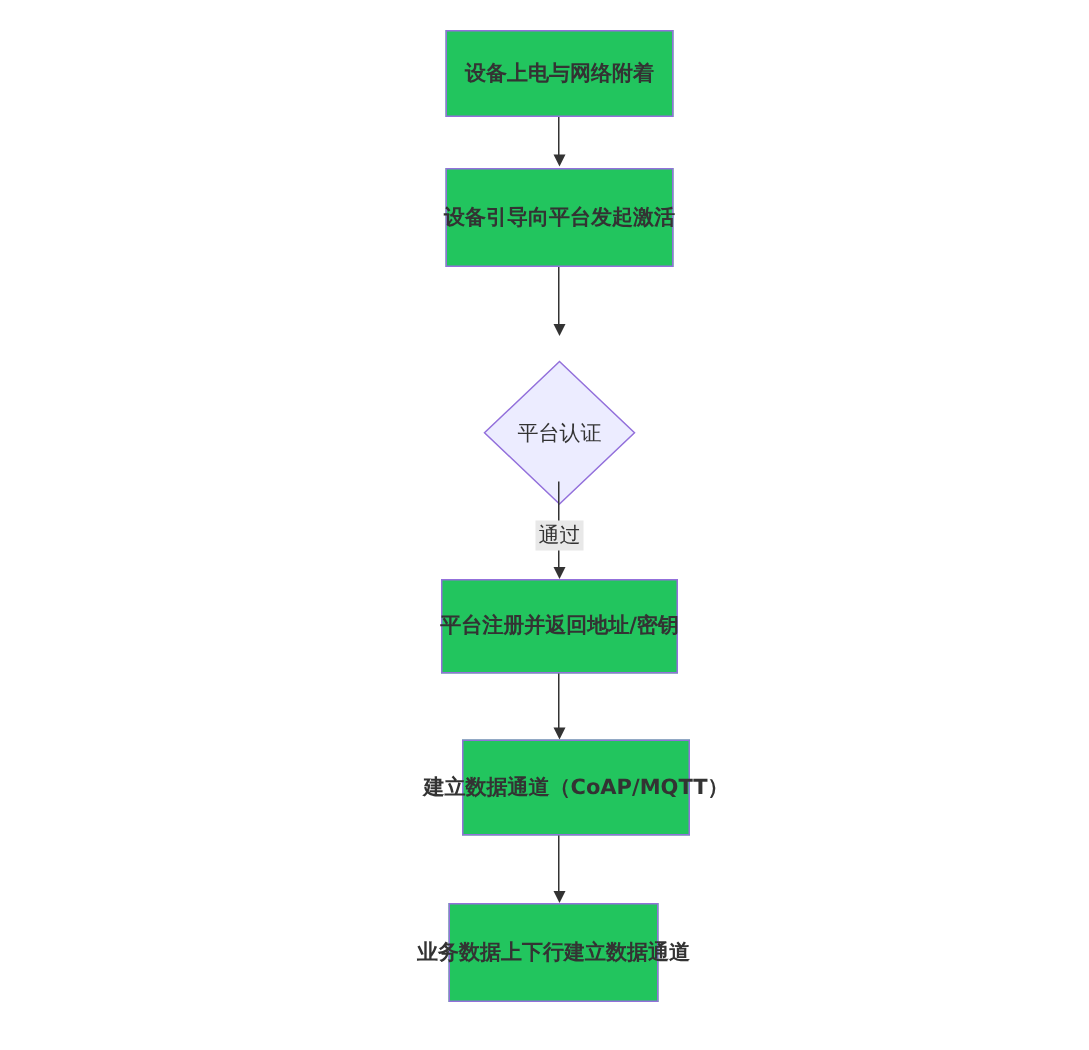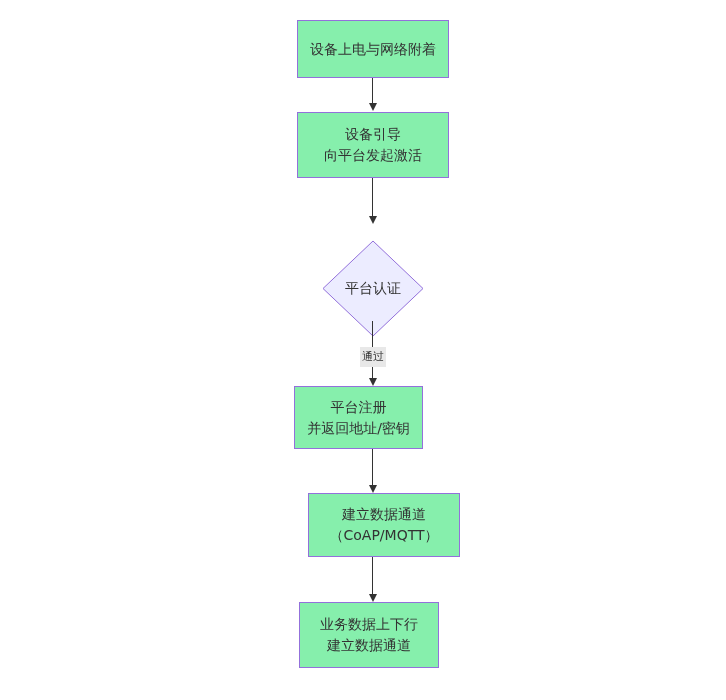--- a/index.html
+++ b/index.html
@@ -8,30 +8,31 @@
     width: 726px;
     height: 700px;
     background: #ffffff;
     font-family: "DejaVu Sans", "Liberation Sans", sans-serif;
     color: #333333;
     overflow: hidden;
   }
   .node {
     position: absolute;
     box-sizing: border-box;
-    background: #86efac;
+    background: #22c55e;
     border: 1px solid #9370DB;
     display: flex;
-    flex-direction: column;
+    flex-direction: row;
     align-items: center;
     justify-content: center;
     font-size: 14px;
     line-height: 21px;
     text-align: center;
     white-space: nowrap;
+    font-weight: bold;
   }
   .node-line { display: block; }
   .diamond-wrap { position: absolute; }
   .diamond-wrap svg { display: block; }
   .diamond-label {
     position: absolute;
     top: 0; left: 0; right: 0; bottom: 0;
     display: flex;
     align-items: center;
     justify-content: center;
@@ -62,21 +63,21 @@
     border-right: 4px solid transparent;
     border-top: 8px solid #333333;
   }
   .edge-label {
     position: absolute;
     top: 347px;
     left: 373px;
     transform: translateX(-50%);
     background: #e8e8e8;
     color: #333333;
-    font-size: 11px;
+    font-size: 14px;
     line-height: 18px;
     padding: 1px 2px;
     white-space: nowrap;
   }
 </style>
 </head>
 <body>
 
 <div class="canvas">
 
@@ -105,21 +106,21 @@
     </svg>
     <div class="diamond-label">平台认证</div>
   </div>
 
   <div class="edge" style="left:368px; top:321px; height:65px;">
     <div class="edge-line"></div>
     <div class="arrowhead"></div>
   </div>
   <div class="edge-label">通过</div>
 
-  <div class="node" style="left:294px; top:386px; width:129px; height:63px;">
+  <div class="node" style="left:294px; top:386px; width:158px; height:63px;">
     <span class="node-line">平台注册</span>
     <span class="node-line">并返回地址/密钥</span>
   </div>
 
   <div class="edge" style="left:368px; top:449px; height:44px;">
     <div class="edge-line"></div>
     <div class="arrowhead"></div>
   </div>
 
   <div class="node" style="left:308px; top:493px; width:152px; height:64px;">

